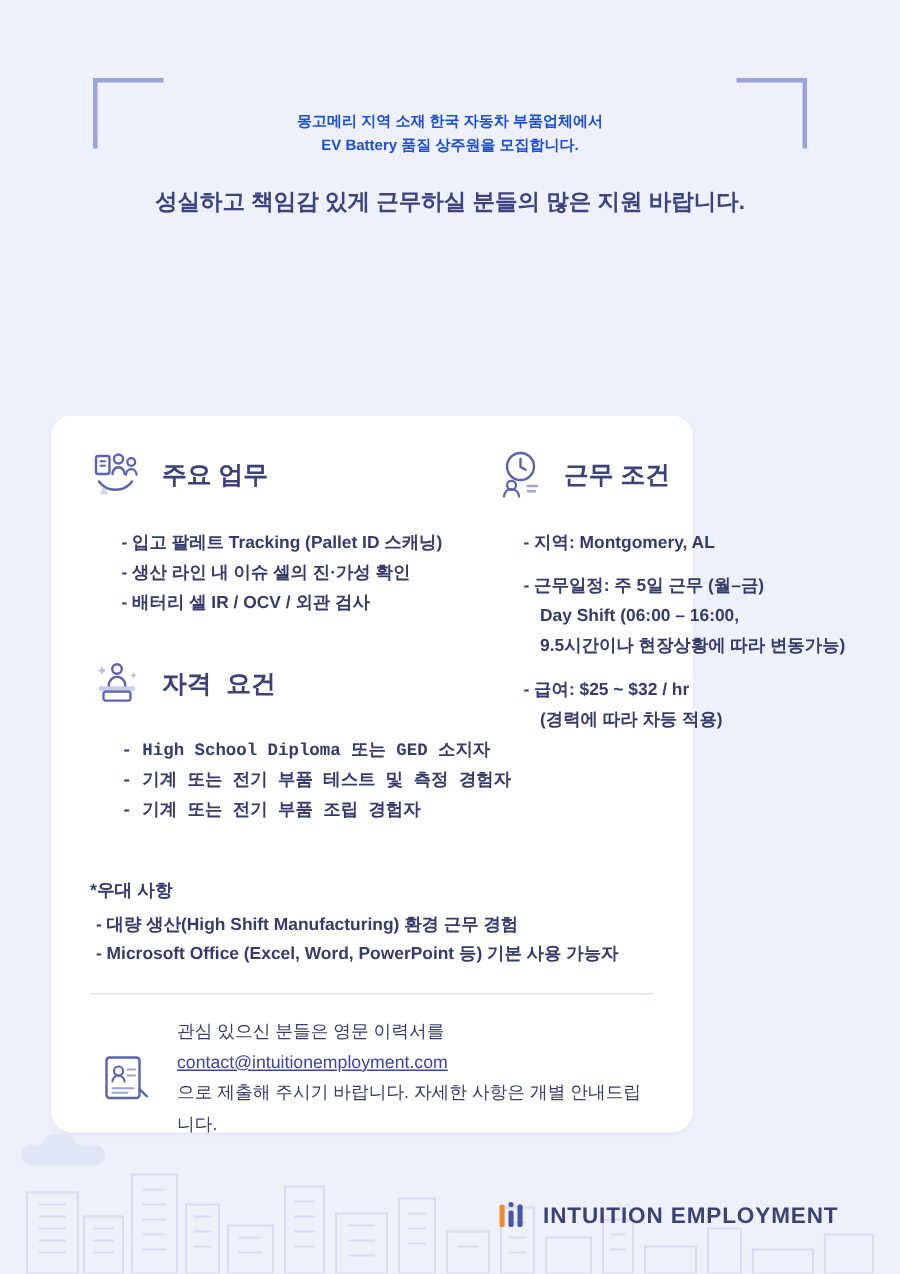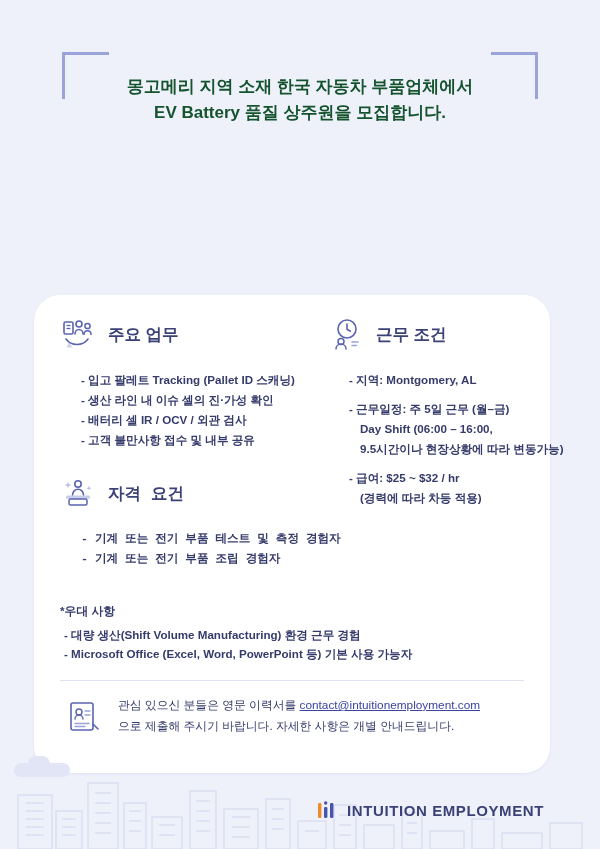--- a/index.html
+++ b/index.html
@@ -55,43 +55,43 @@
     color: #3b4276;
     letter-spacing: -0.3px;
     margin: 0;
   }
   .title .hl {
     color: #5a63b0;
   }
 
   .subtitle {
     margin-top: 26px;
-    font-size: 17px;
+    font-size: 10px;
     font-weight: bold;
     line-height: 1.55;
-    color: #14532d;
+    color: #1d4ed8;
     text-align: center;
   }
 
   .tagline {
     margin-top: 20px;
     font-size: 15px;
     font-weight: bold;
     color: #3c4380;
   }
 
   
   .card {
     position: absolute;
     left: 34px;
-    top: 295px;
-    width: 516px;
+    top: 277px;
+    width: 428px;
     height: 478px;
     background: #ffffff;
-    border-radius: 26px;
+    border-radius: 14px;
     box-sizing: border-box;
     padding: 22px 26px 16px 26px;
     box-shadow: 0 1px 3px rgba(60,70,130,0.07);
   }
 
   .cols {
     display: flex;
     gap: 0px;
   }
   .col-left { width: 268px; }
@@ -188,21 +188,21 @@
   }
   .skyline {
     position: absolute;
     left: 0;
     bottom: 0;
     width: 600px;
     height: 96px;
   }
   .brand {
     position: absolute;
-    right: 56px;
+    right: 41px;
     bottom: 28px;
     display: flex;
     align-items: center;
     gap: 9px;
     justify-content: flex-end;
   }
   .brand-name {
     font-size: 15px;
     font-weight: bold;
     letter-spacing: 0.6px;
@@ -237,20 +237,21 @@
   <div class="header">
     <div class="bracket tl"></div>
     <div class="bracket tr"></div>
 
 
     <div class="subtitle">
       <div>몽고메리 지역 소재 한국 자동차 부품업체에서</div>
       <div>EV Battery 품질 상주원을 모집합니다.</div>
     </div>
 
+    <div class="tagline">성실하고 책임감 있게 근무하실 분들의 많은 지원 바랍니다.</div>
   </div>
 
   <div class="card">
 
     <div class="cols">
 
       <div class="col-left">
 
         <div class="sec-block">
           <div class="sec-head">
@@ -266,39 +267,39 @@
                 <path d="M6 22c2.5 3.5 6 5.5 11 5.5 5 0 8.5-2 11-5.5" stroke="#5a63b0" stroke-width="1.6" stroke-linecap="round"></path>
                 <path d="M9 25l-2.5 5.5h6L9 25z" fill="#9aa4d8" opacity="0.45"></path>
               </svg>
             </div>
             <div class="sec-title">주요 업무</div>
           </div>
           <ul class="items">
             <li>- 입고 팔레트 Tracking (Pallet ID 스캐닝)</li>
             <li>- 생산 라인 내 이슈 셀의 진·가성 확인</li>
             <li>- 배터리 셀 IR / OCV / 외관 검사</li>
-            <li>- 고객 불만사항 접수 및 내부 공유</li>
           </ul>
         </div>
 
         <div class="sec-block sec-qual">
           <div class="sec-head">
             <div class="icon-box">
               <svg width="38" height="36" viewBox="0 0 38 36" fill="none">
                 <circle cx="18" cy="8" r="3.2" stroke="#5a63b0" stroke-width="1.6"></circle>
                 <path d="M12.5 19c0-3.3 2.5-5.8 5.5-5.8s5.5 2.5 5.5 5.8" stroke="#5a63b0" stroke-width="1.6" stroke-linecap="round"></path>
                 <rect x="6" y="19.5" width="24" height="3.2" rx="1.2" fill="#9aa4d8" opacity="0.55"></rect>
                 <rect x="9" y="23" width="18" height="6" rx="1.5" stroke="#5a63b0" stroke-width="1.5"></rect>
                 <path d="M8 6l1 2.2L11.2 9 9 9.9 8 12l-1-2.1L4.8 9 7 8.2 8 6z" fill="#9aa4d8" opacity="0.7"></path>
                 <path d="M29 10l.7 1.6 1.6.7-1.6.7-.7 1.6-.7-1.6-1.6-.7 1.6-.7.7-1.6z" fill="#9aa4d8" opacity="0.7"></path>
               </svg>
             </div>
             <div class="sec-title">자격 요건</div>
           </div>
           <ul class="items">
+            <li>- High School Diploma 또는 GED 소지자</li>
             <li>- 기계 또는 전기 부품 테스트 및 측정 경험자</li>
             <li>- 기계 또는 전기 부품 조립 경험자</li>
           </ul>
         </div>
 
       </div>
 
       <div class="col-right">
         <div class="sec-block">
           <div class="sec-head">
@@ -322,21 +323,21 @@
             <li class="ind">(경력에 따라 차등 적용)</li>
           </ul>
         </div>
       </div>
 
     </div>
 
     <div>
       <div class="note-head">*우대 사항</div>
       <ul class="note">
-        <li>- 대량 생산(Shift Volume Manufacturing) 환경 근무 경험</li>
+        <li>- 대량 생산(High Shift Manufacturing) 환경 근무 경험</li>
         <li>- Microsoft Office (Excel, Word, PowerPoint 등) 기본 사용 가능자</li>
       </ul>
     </div>
 
     <div class="divider"></div>
 
     <div class="contact">
       <div class="icon-box">
         <svg width="38" height="38" viewBox="0 0 38 38" fill="none">
           <rect x="5" y="5" width="22" height="27" rx="2" stroke="#5a63b0" stroke-width="1.6"></rect>

